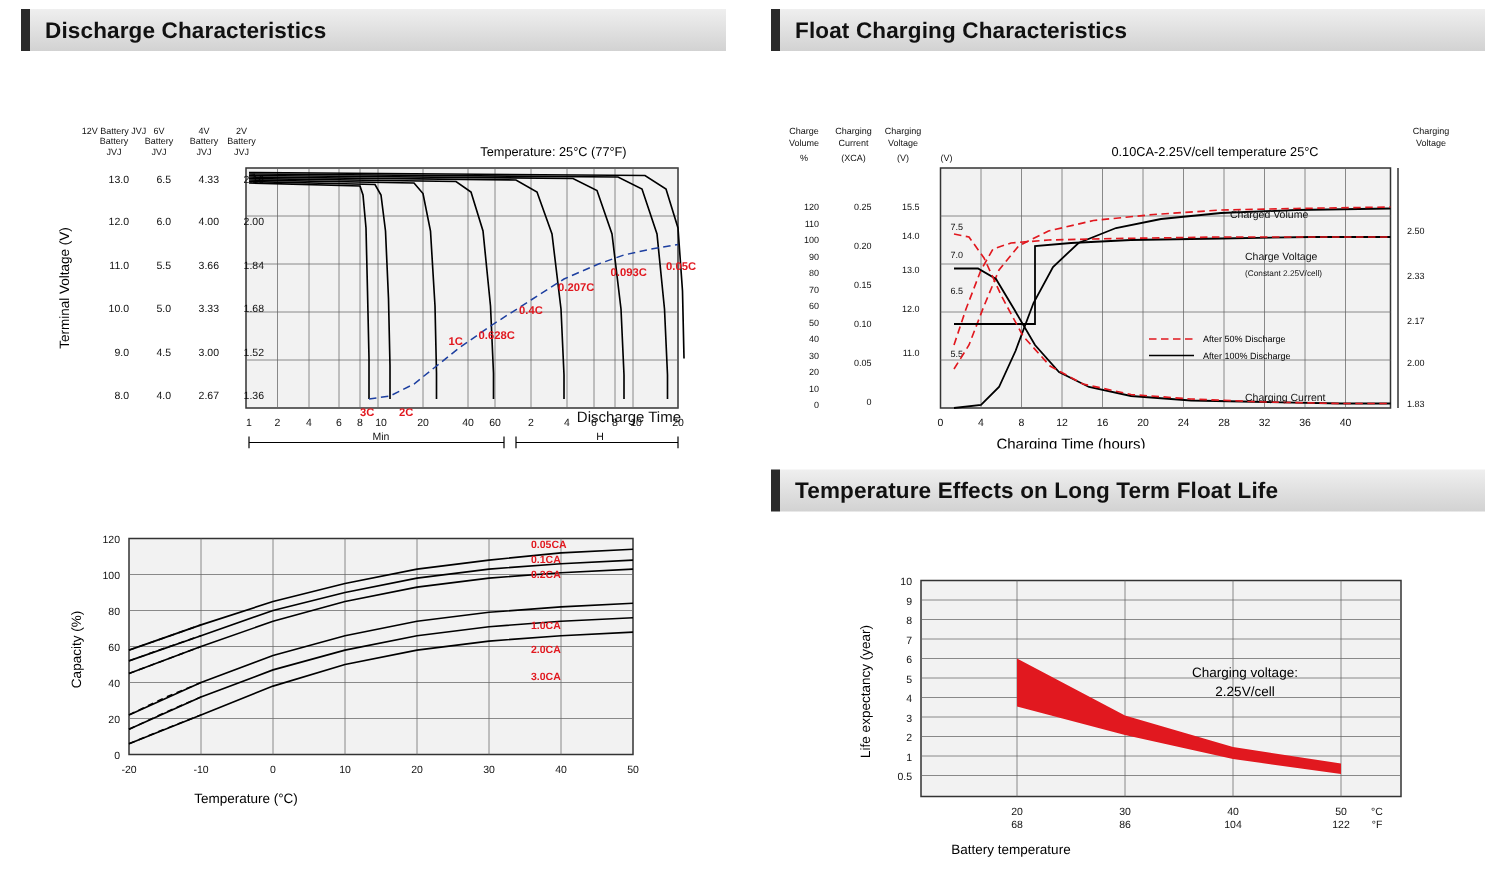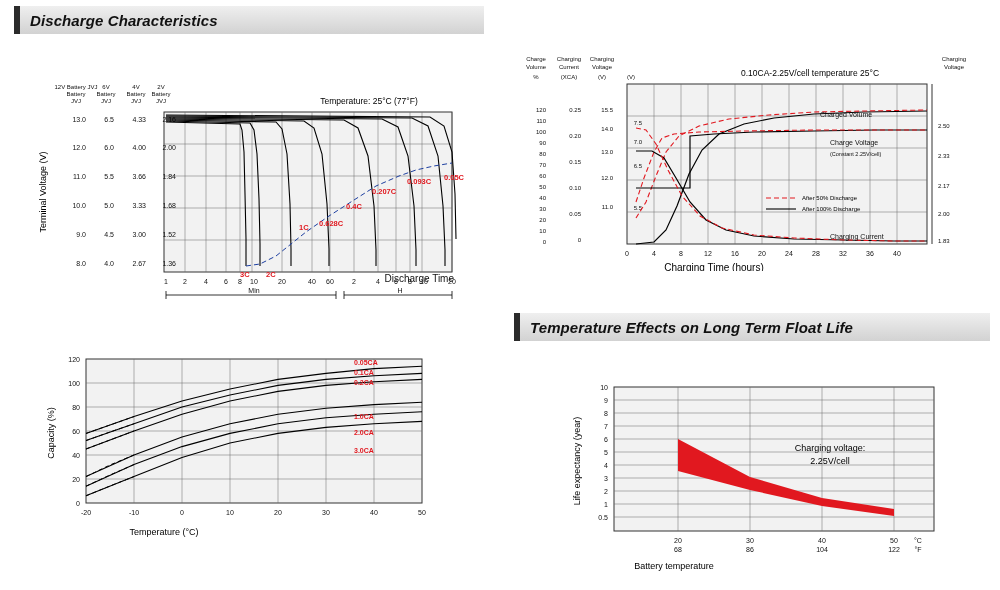--- a/index.html
+++ b/index.html
@@ -13,21 +13,20 @@
   .sheet{position:relative;width:1000px;height:590px;}
   .panel{position:absolute;}
   .panel-title{
     height:28px;
     background:linear-gradient(to bottom,#efefef 0%,#e2e2e2 45%,#d2d2d2 100%);
     border-left:6px solid #2b2b2b;
     display:flex;align-items:center;
     padding-left:10px;
     font-size:15px;font-weight:bold;color:#111;
     letter-spacing:.1px;
-    font-style:italic;
   }
   .panel-body{position:relative;}
   svg{display:block;}
   text{font-family:"Liberation Sans", sans-serif;}
   .axlab{font-size:7px;fill:#111;}
   .axlab6{font-size:6px;fill:#111;}
   .red{fill:#e1181f;font-weight:bold;}
 </style>
 </head>
 <body>
@@ -162,20 +161,21 @@
           <line x1="438" y1="257" x2="438" y2="265"></line>
         </g>
         <text x="240" y="259" class="axlab" text-anchor="middle">Min</text>
         <text x="386" y="259" class="axlab" text-anchor="middle">H</text>
       </svg>
       <div style="position:absolute;left:150px;top:239px;width:290px;text-align:right;font-size:10px;">Discharge Time</div>
     </div>
   </div>
 
   <div class="panel" style="left:514px;top:6px;width:476px;">
+    <div class="panel-title">Float Charging Characteristics</div>
     <div class="panel-body">
       <svg width="476" height="265" viewBox="0 0 476 265">
 
         <rect x="113" y="78" width="300" height="160" fill="#f2f2f2" stroke="#333" stroke-width="1"></rect>
         <g stroke="#666" stroke-width="0.5">
           <line x1="113" y1="110" x2="413" y2="110"></line>
           <line x1="113" y1="142" x2="413" y2="142"></line>
           <line x1="113" y1="174" x2="413" y2="174"></line>
           <line x1="113" y1="206" x2="413" y2="206"></line>
           <line x1="140" y1="78" x2="140" y2="238"></line>

